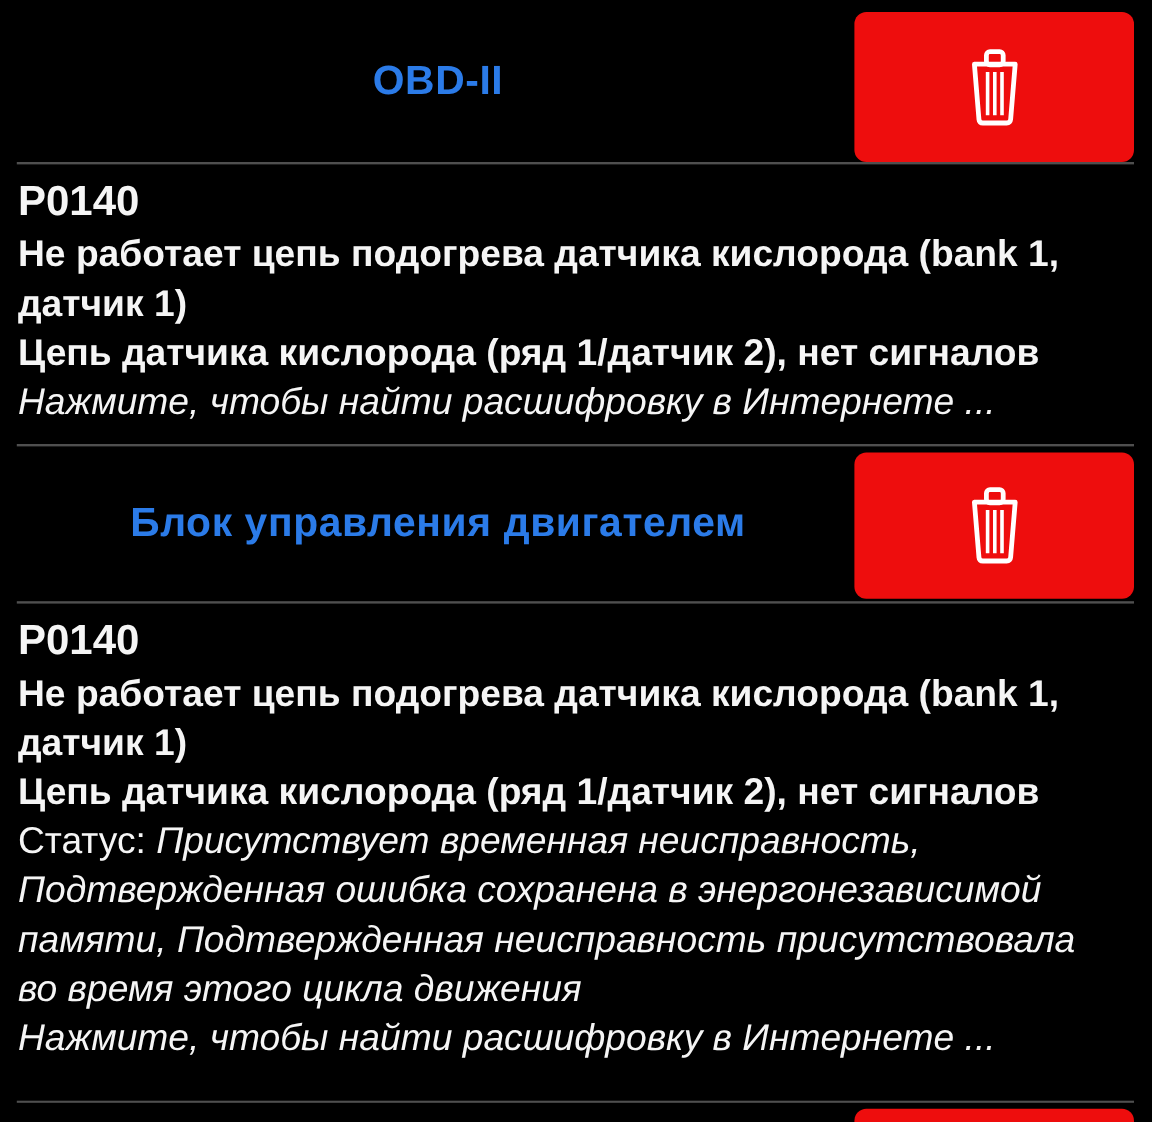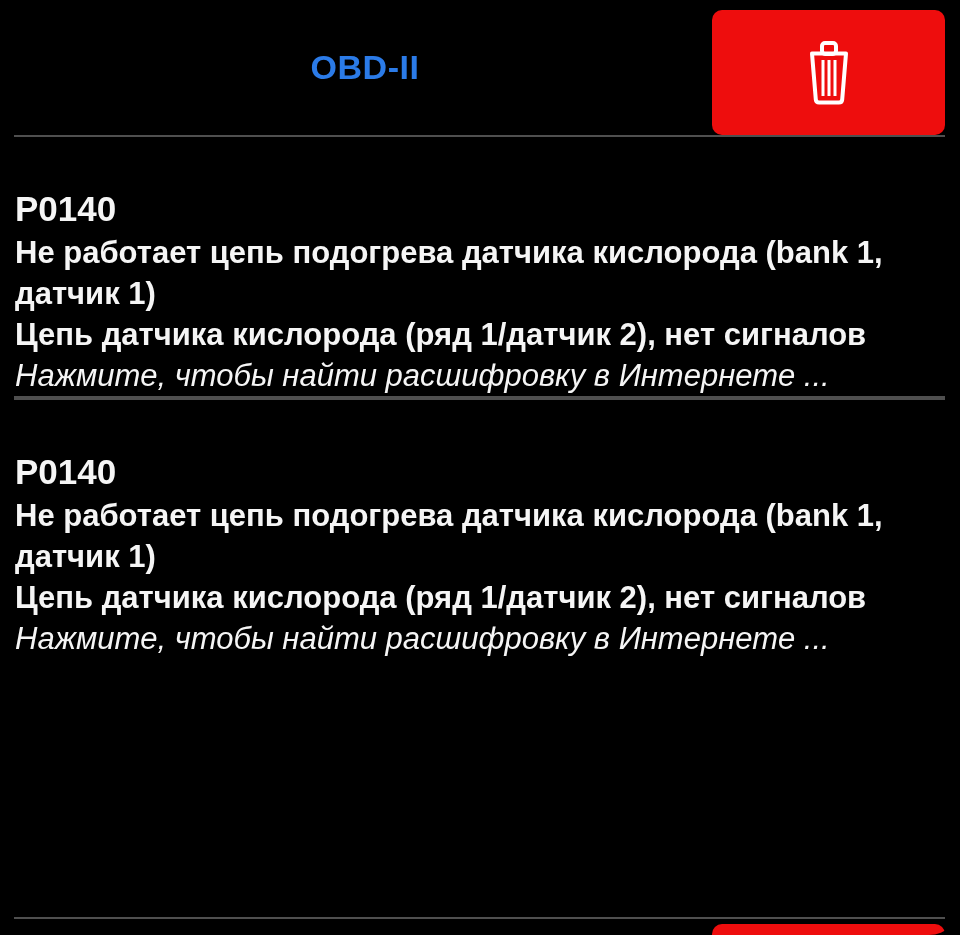--- a/index.html
+++ b/index.html
@@ -9,21 +9,21 @@
     --divider-gray:#4F4F4F;
     --text-white:#F5F5F5;
   }
   html,body{margin:0;padding:0;background:var(--background);}
   body{
     width:960px;height:935px;overflow:hidden;
     font-family:"Liberation Sans", sans-serif;
     color:var(--text-white);
     -webkit-font-smoothing:antialiased;
   }
-  .screen{position:relative;width:960px;height:935px;background:var(--background);overflow:hidden;border-radius:31px;}
+  .screen{position:relative;width:960px;height:935px;background:var(--background);overflow:hidden;}
 
   
   .group-header{position:relative;height:135px;}
   .group-header.h2{height:129px;}
   .group-title{
     position:absolute;left:0;top:0;width:730px;height:100%;
     display:flex;align-items:center;justify-content:center;
     color:var(--accent-blue);font-weight:bold;font-size:34px;letter-spacing:0.5px;
     white-space:nowrap;
   }
@@ -33,21 +33,21 @@
     display:flex;align-items:center;justify-content:center;
     cursor:pointer;padding:0;
   }
   .group-header.h2 .delete-btn{top:5px;height:122px;}
   .trash{display:block;}
 
   
   .divider{height:2px;background:var(--divider-gray);margin-left:14px;width:931px;}
 
   
-  .fault-card{padding:7px 40px 0 15px;font-size:31px;line-height:41px;margin-top:41px;}
+  .fault-card{padding:7px 40px 15px 15px;font-size:31px;line-height:41px;}
   .dtc-code{font-size:35px;line-height:47px;font-weight:bold;}
   .desc-line{font-weight:bold;}
   .italic{font-style:italic;}
   .status-line .status-label{font-style:normal;}
   .hint-line{font-style:italic;}
 
   
   .footer-peek{position:absolute;left:0;bottom:0;width:960px;height:18px;overflow:hidden;}
   .footer-peek .divider{position:absolute;top:0;left:14px;margin:0;}
   .peek-btn{
@@ -79,27 +79,42 @@
 
   <section class="fault-card">
     <div class="dtc-code">P0140</div>
     <div class="desc-line">Не работает цепь подогрева датчика кислорода (bank 1, датчик 1)</div>
     <div class="desc-line">Цепь датчика кислорода (ряд 1/датчик 2), нет сигналов</div>
     <div class="hint-line">Нажмите, чтобы найти расшифровку в Интернете ...</div>
   </section>
 
   <div class="divider"></div>
 
+  <header class="group-header h2">
+    <div class="group-title">Блок управления двигателем</div>
+    <button class="delete-btn">
+      <span>
+        <svg class="trash" width="48" height="66" viewBox="0 0 48 66" fill="none" xmlns="http://www.w3.org/2000/svg">
+          <rect x="17" y="3" width="14" height="11" rx="3" stroke="#FFFFFF" stroke-width="4"></rect>
+          <path d="M7 13.5 H41 L37.2 59.5 Q36.9 62.5 33.9 62.5 H14.1 Q11.1 62.5 10.8 59.5 Z" stroke="#FFFFFF" stroke-width="4" stroke-linejoin="round"></path>
+          <path d="M18 20 V56" stroke="#FFFFFF" stroke-width="3"></path>
+          <path d="M24 20 V56" stroke="#FFFFFF" stroke-width="3"></path>
+          <path d="M30 20 V56" stroke="#FFFFFF" stroke-width="3"></path>
+        </svg>
+      </span>
+    </button>
+  </header>
 
   <div class="divider"></div>
 
   <section class="fault-card">
     <div class="dtc-code">P0140</div>
     <div class="desc-line">Не работает цепь подогрева датчика кислорода (bank 1, датчик 1)</div>
     <div class="desc-line">Цепь датчика кислорода (ряд 1/датчик 2), нет сигналов</div>
+    <div class="status-line"><span class="status-label">Статус: </span><span class="italic">Присутствует временная неисправность, Подтвержденная ошибка сохранена в энергонезависимой памяти, Подтвержденная неисправность присутствовала во время этого цикла движения</span></div>
     <div class="hint-line">Нажмите, чтобы найти расшифровку в Интернете ...</div>
   </section>
 
   <div class="footer-peek">
     <div class="divider"></div>
     <button class="peek-btn"></button>
   </div>
 
 </div>
 

